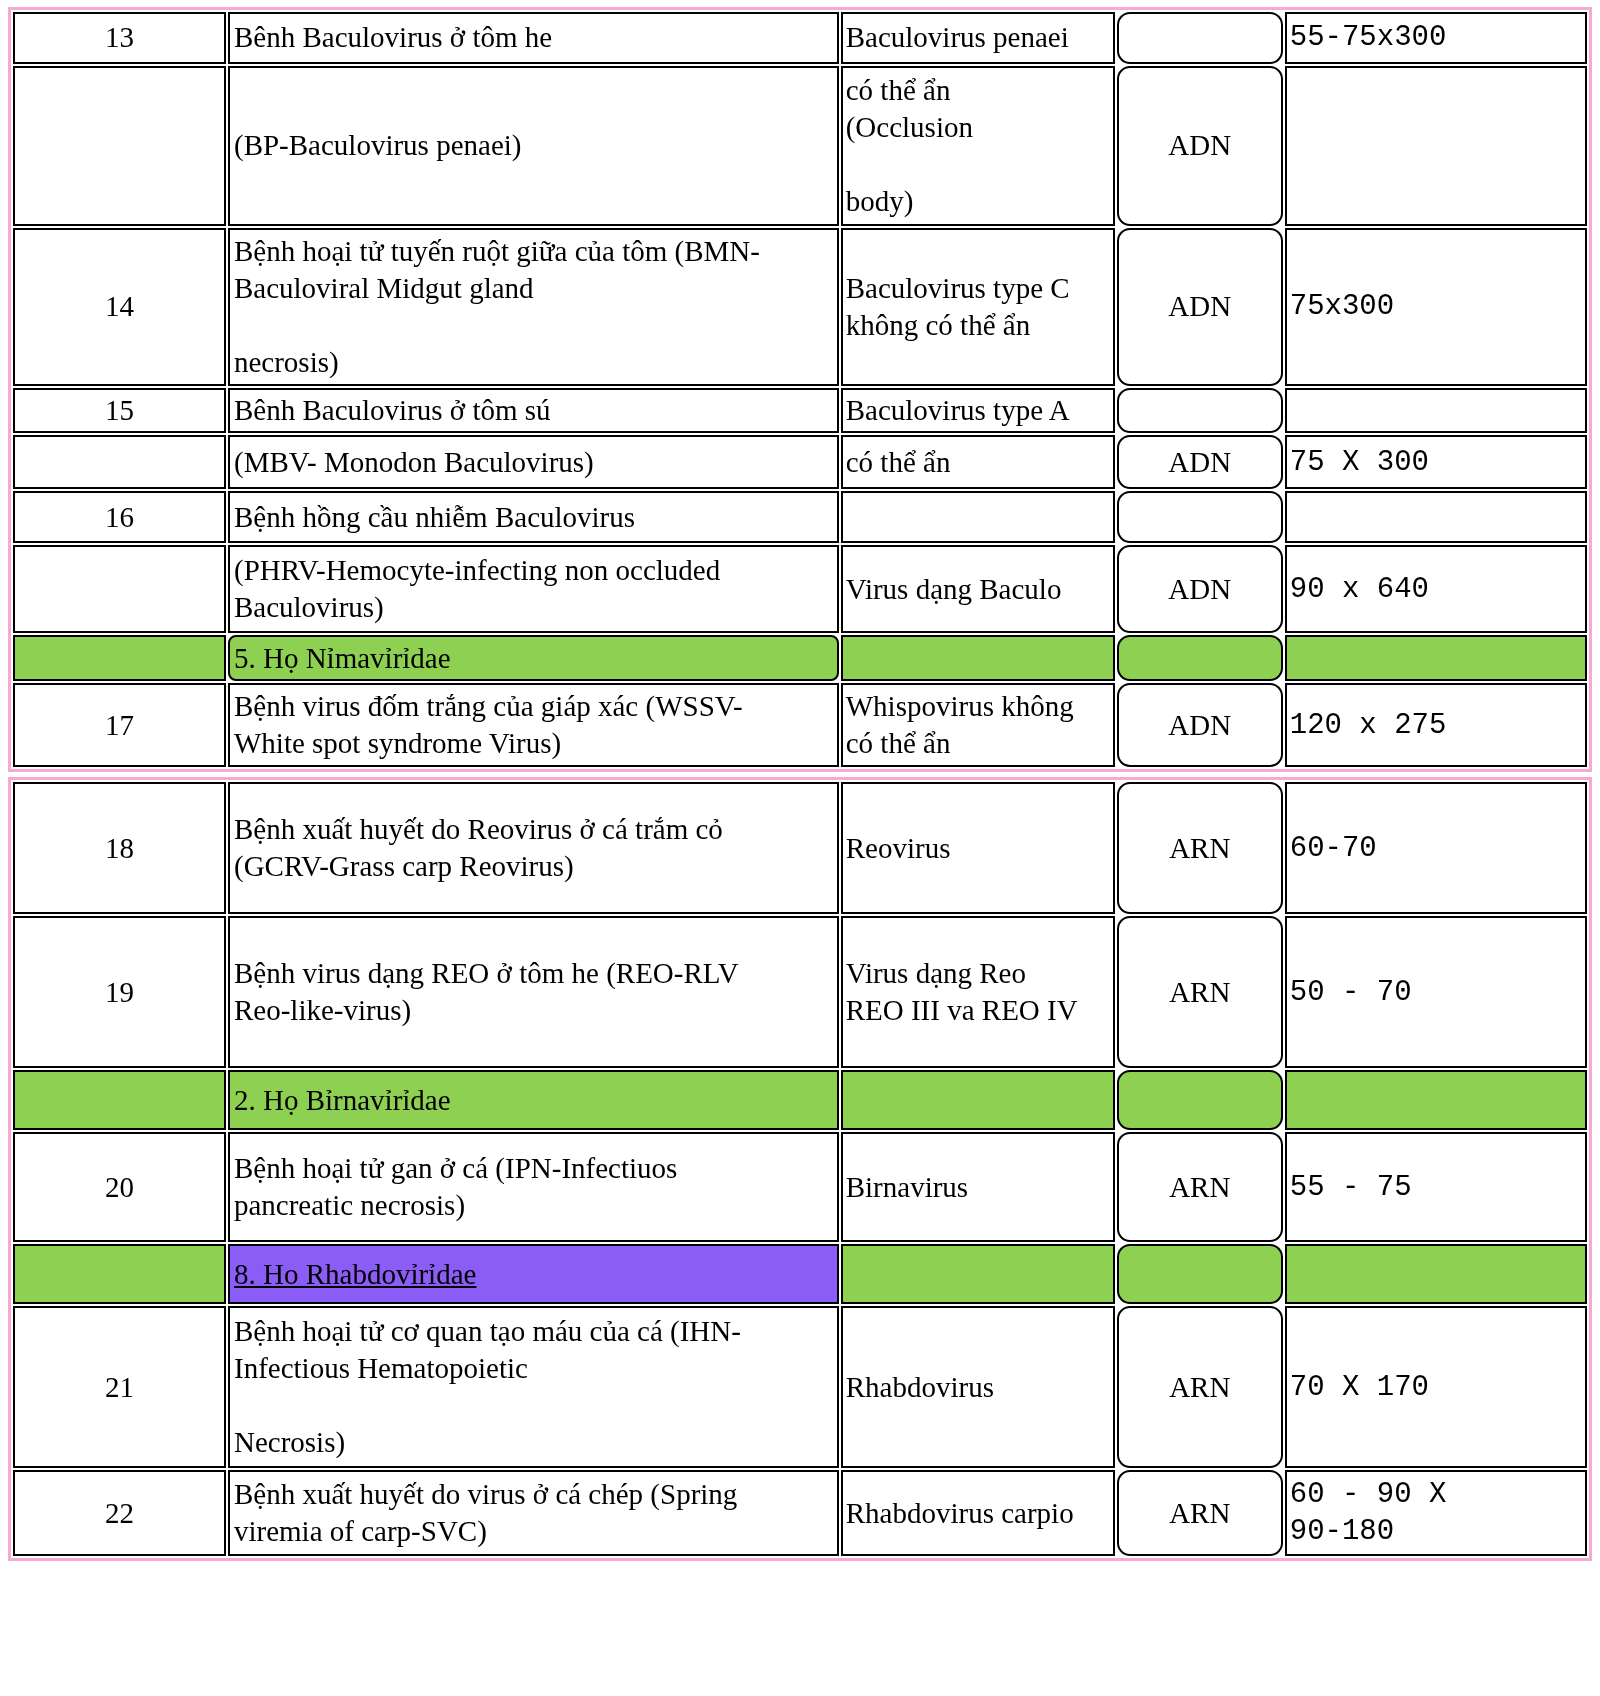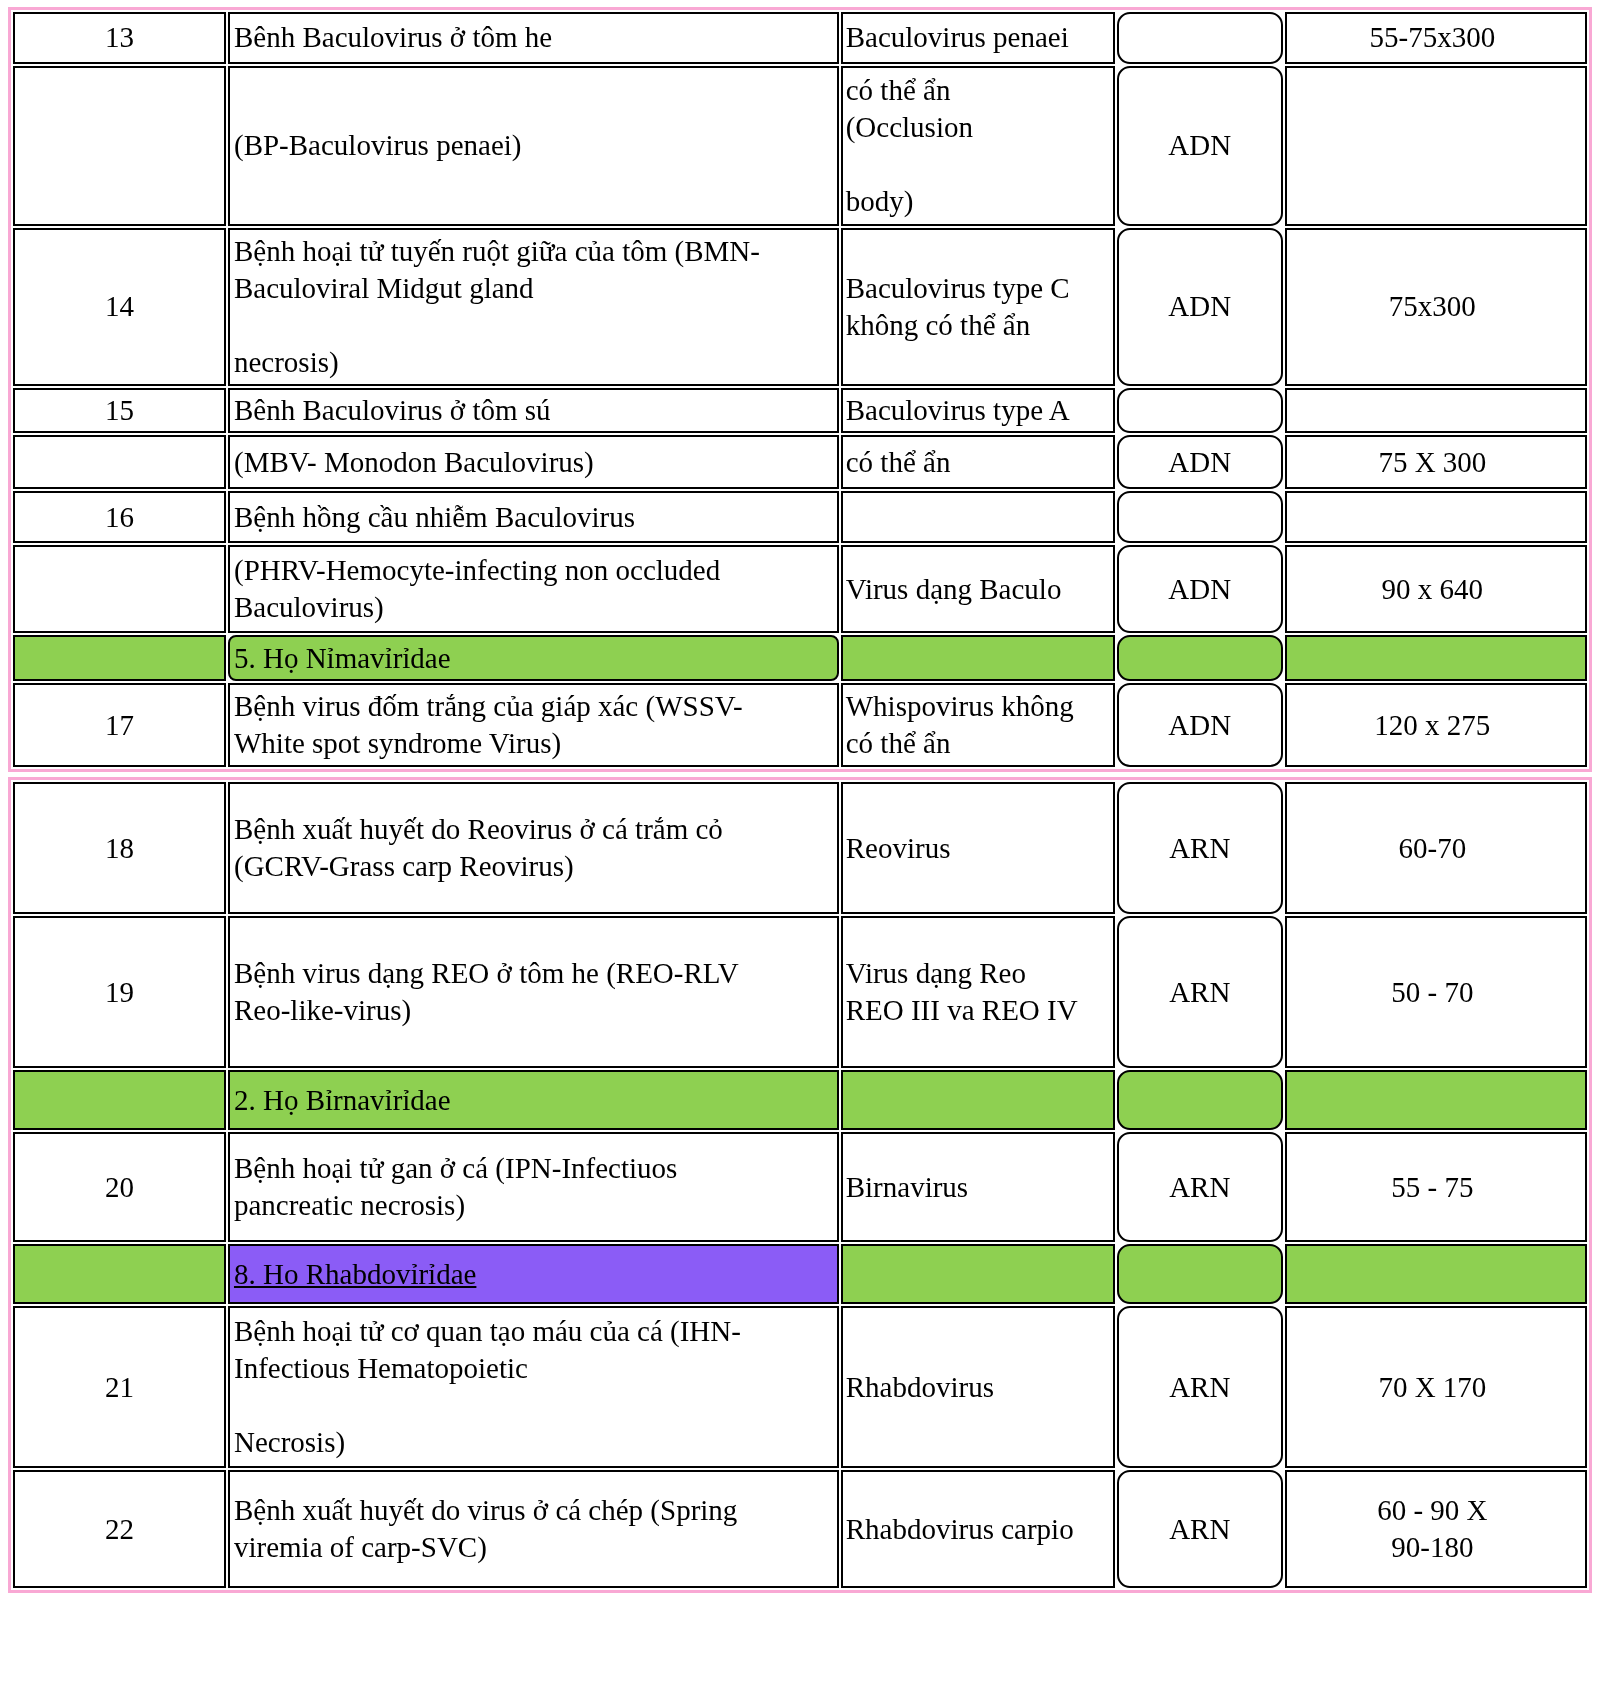--- a/index.html
+++ b/index.html
@@ -32,21 +32,21 @@
     line-height: 1.28;
     vertical-align: middle;
     white-space: pre-line;
     overflow: hidden;
     background: #ffffff;
   }
   td.c-num   { text-align: center; padding: 2px 4px; }
   td.c-dis   { text-align: left;   padding: 2px 6px 2px 4px; }
   td.c-vir   { text-align: left;   padding: 2px 4px 2px 3px; }
   td.c-acid  { text-align: center; padding: 2px 4px; border-radius: 13px; }
-  td.c-size  { text-align: center;   padding: 2px 10px 2px 3px; }
+  td.c-size  { text-align: left;   padding: 2px 10px 2px 3px; font-family: Liberation Mono, monospace; }
   col.w-num  { width: 13.6%; }
   col.w-dis  { width: 39.0%; }
   col.w-vir  { width: 17.5%; }
   col.w-acid { width: 10.6%; }
   col.w-size { width: 19.3%; }
 </style>
 </head>
 <body>
 
 <div class="page">
@@ -187,21 +187,21 @@
       <tr style="height:162px">
         <td class="c-num">21</td>
         <td class="c-dis">Bệnh hoại tử cơ quan tạo máu của cá (IHN-
 Infectious Hematopoietic
 
 Necrosis)</td>
         <td class="c-vir">Rhabdovirus</td>
         <td class="c-acid">ARN</td>
         <td class="c-size">70 X 170</td>
       </tr>
-      <tr style="height:118px">
+      <tr style="height:86px">
         <td class="c-num">22</td>
         <td class="c-dis">Bệnh xuất huyết do virus ở cá chép (Spring
 viremia of carp-SVC)</td>
         <td class="c-vir">Rhabdovirus carpio</td>
         <td class="c-acid">ARN</td>
         <td class="c-size">60 - 90 X
 90-180</td>
       </tr>
     </tbody>
   </table>

